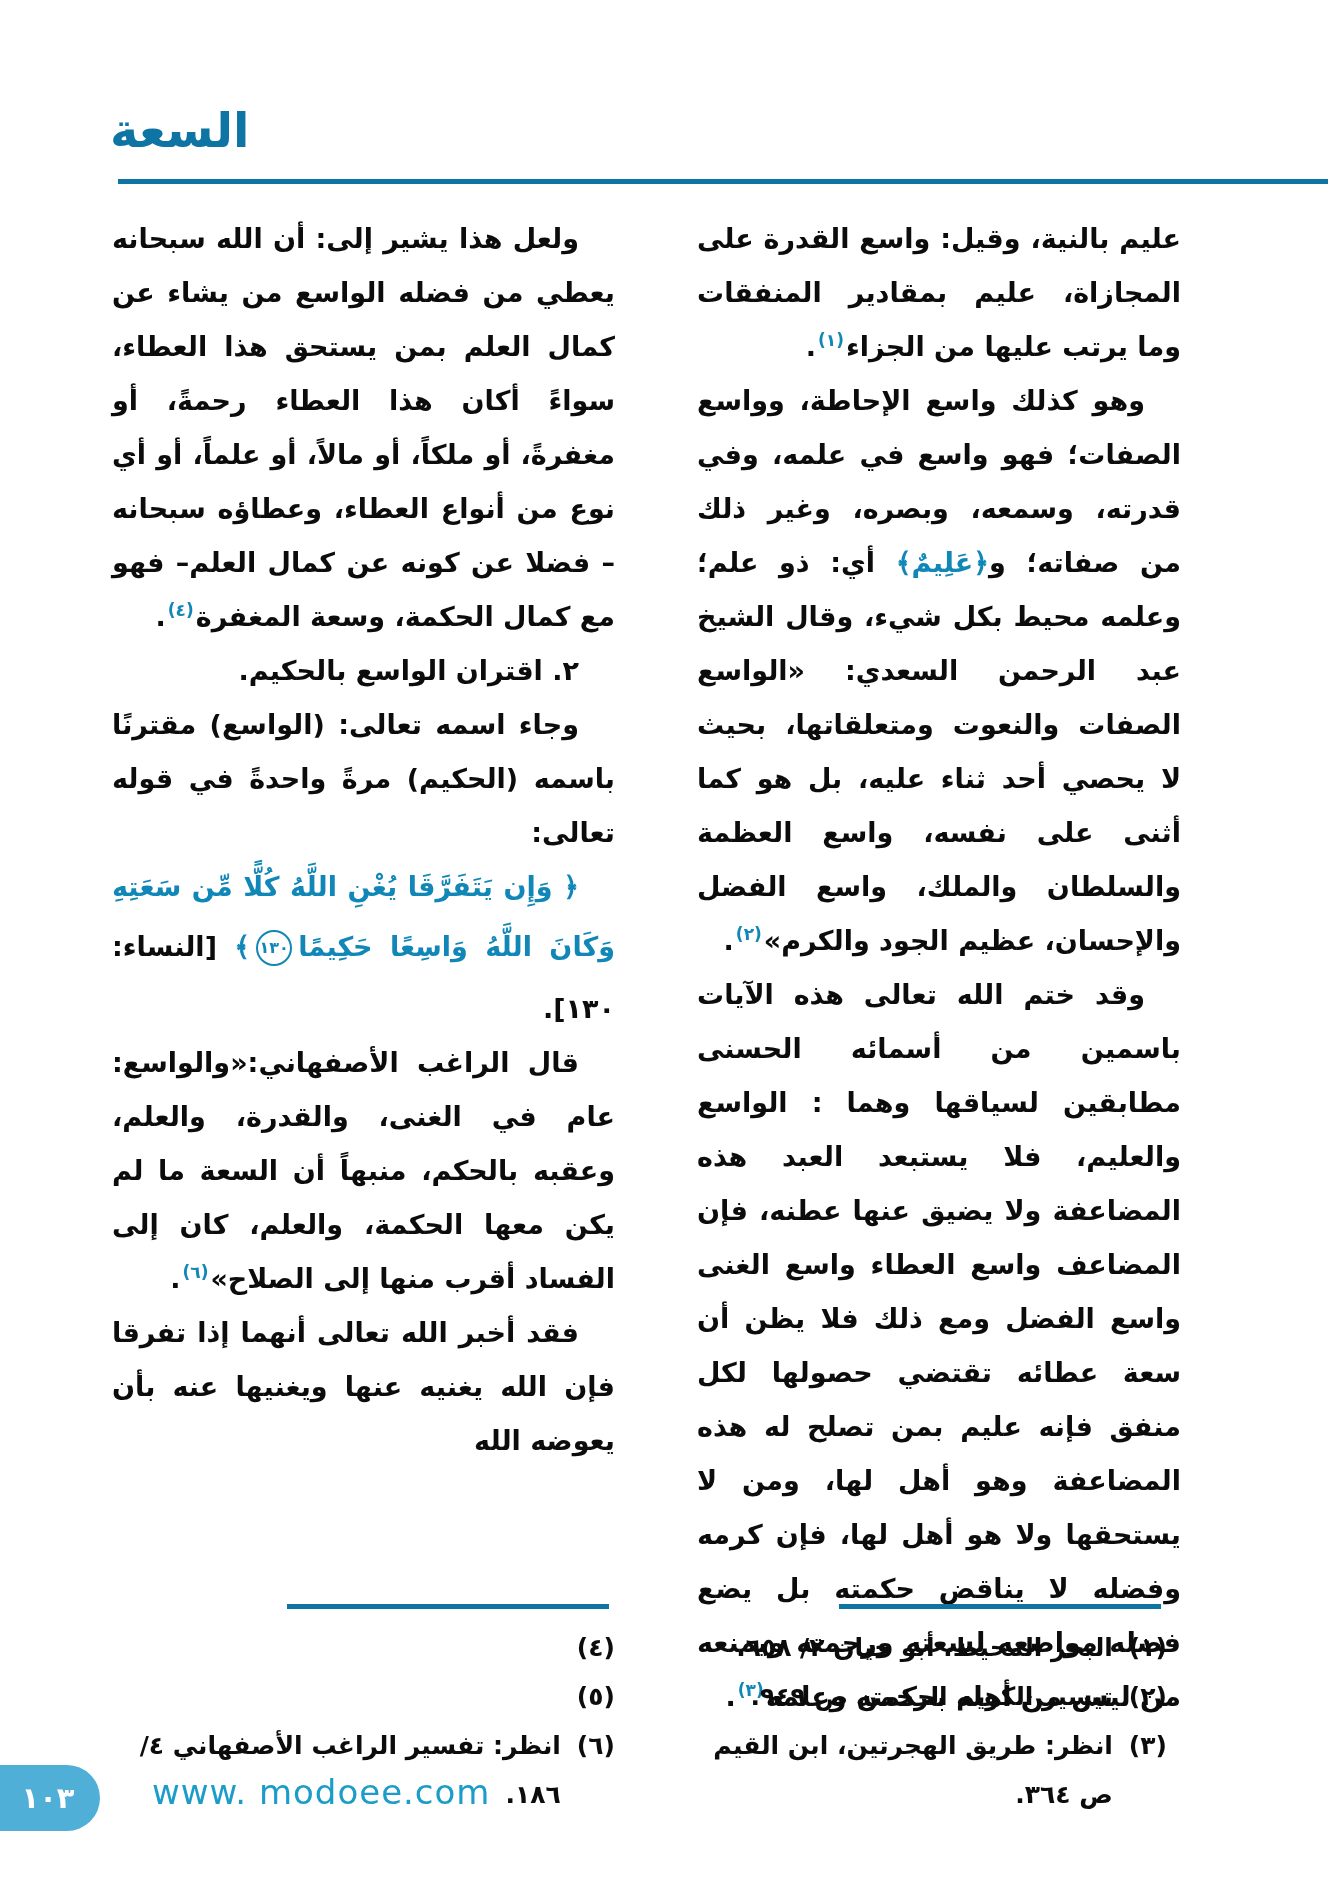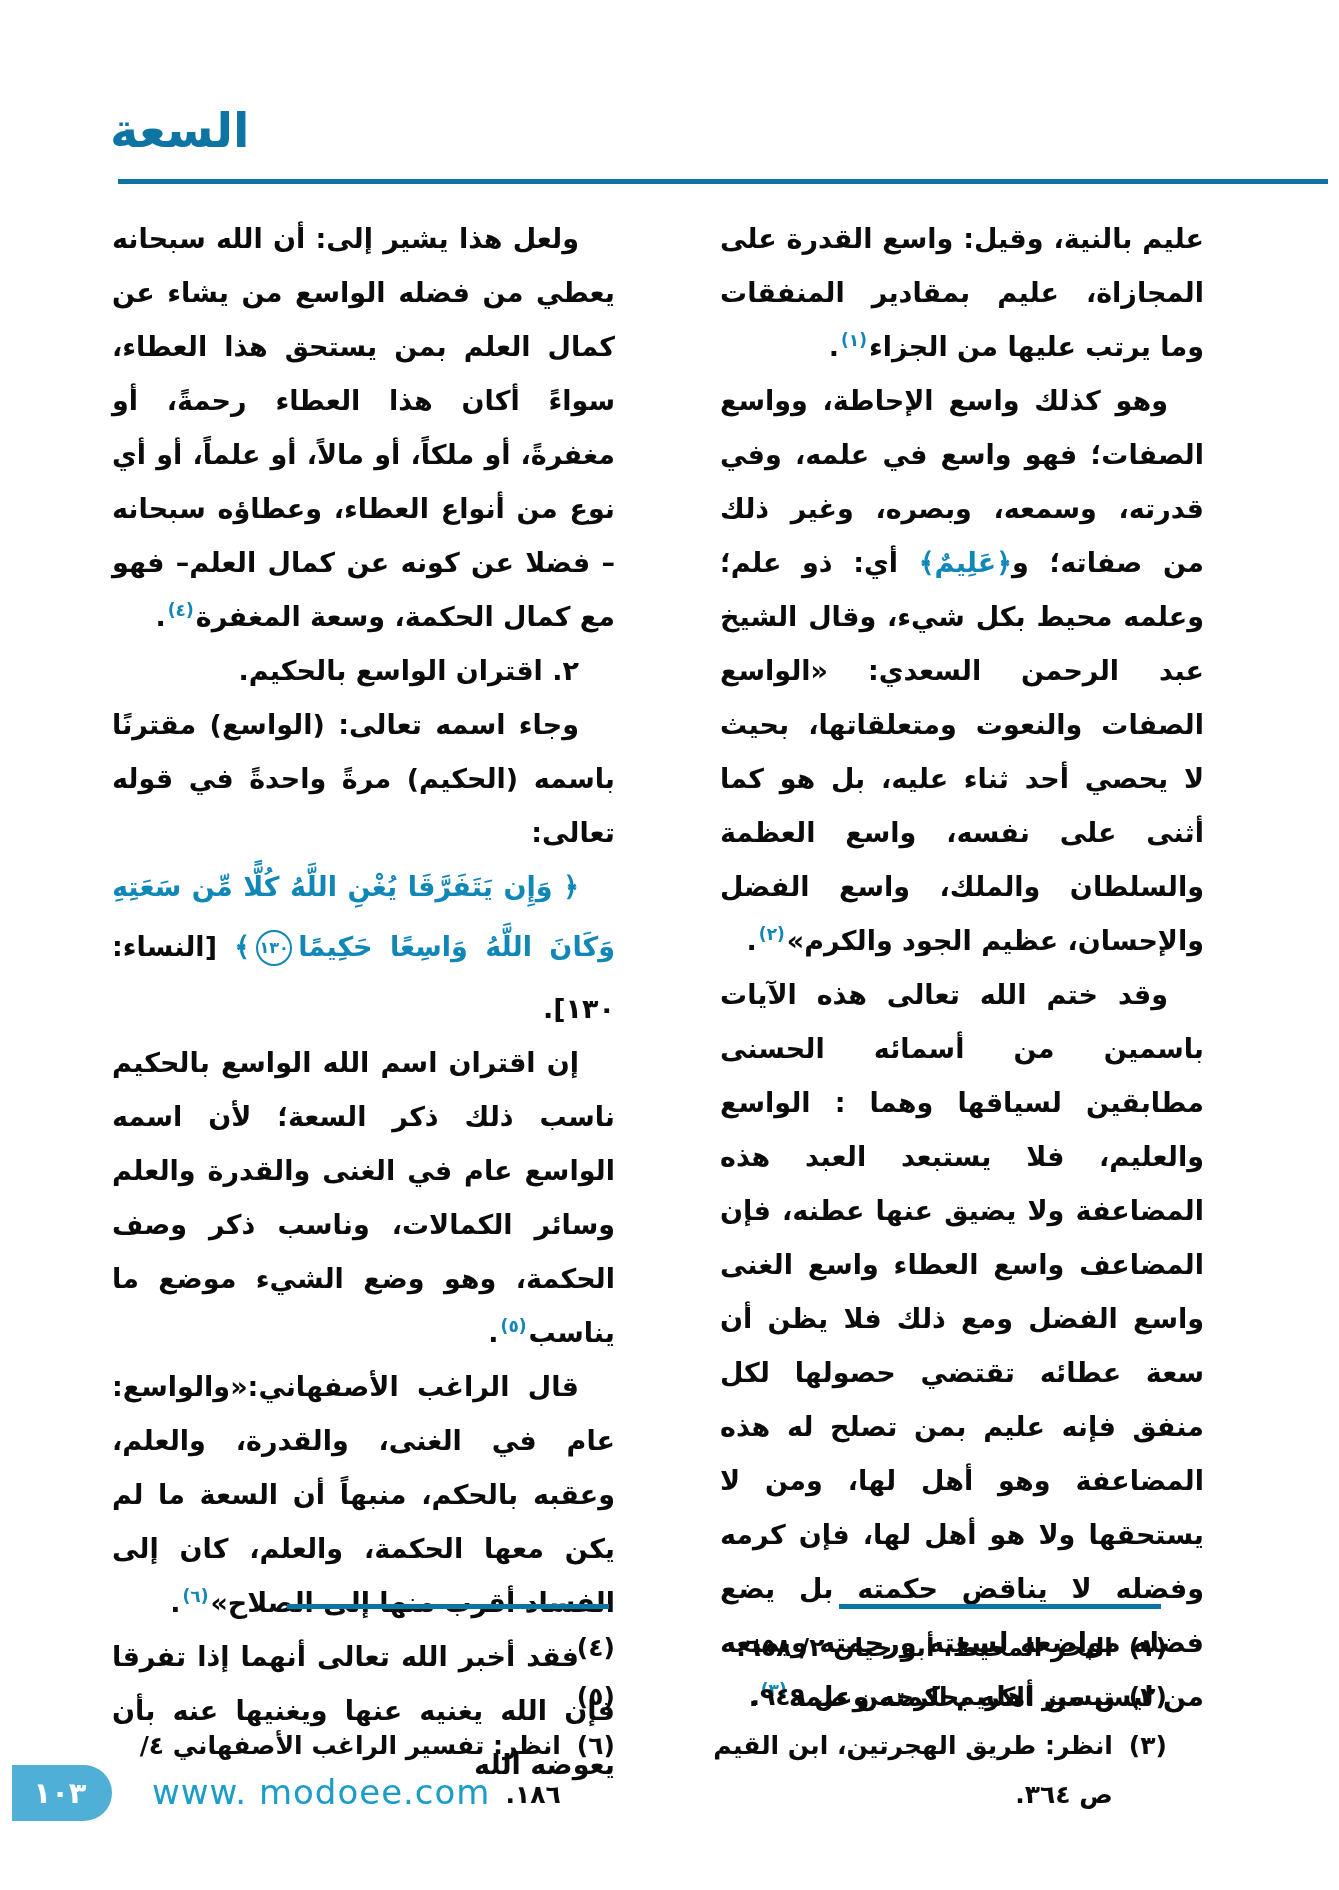--- a/index.html
+++ b/index.html
@@ -28,21 +28,21 @@
   .rule{
     position:absolute;left:118px;top:179px;width:1210px;height:5px;
     background:var(--accent);
   }
   .col{
     position:absolute;top:212px;
     direction:rtl;text-align:justify;
     font-size:27px;font-weight:bold;line-height:54px;
     color:var(--ink);
   }
-  .col-right{left:720px;width:484px;}
+  .col-right{left:697px;width:484px;}
   .col-left{left:112px;width:503px;}
   .col p{margin:0;text-indent:36px;}
   .col p.cont{text-indent:0;}
   .quran{color:var(--quran);}
   sup.ref{
     color:var(--quran);
     font-size:17px;font-weight:bold;
     vertical-align:super;line-height:0;
     margin:0 2px;
   }
@@ -61,26 +61,26 @@
   .fnblock-right{left:683px;width:484px;}
   .fnblock-left{left:112px;width:503px;}
   .fnsep{
     height:5px;width:322px;background:var(--accent);
     margin-left:auto;margin-right:6px;margin-bottom:14px;
   }
   .fn{display:flex;gap:16px;align-items:baseline;}
   .fn-num{flex:0 0 auto;}
   .fn-text{flex:1 1 auto;}
   .badge{
-    position:absolute;left:0;top:1765px;width:100px;height:56px;
+    position:absolute;left:0;top:1765px;width:100px;height:66px;
     background:var(--badge);
     border-radius:0 33px 33px 0;
     color:#ffffff;font-size:29px;font-weight:bold;letter-spacing:8px;
     display:flex;align-items:center;justify-content:center;
-    direction:rtl;padding-right:4px;margin-left:12px;
+    direction:rtl;padding-right:4px;
   }
   .website{
     position:absolute;left:152px;top:1772px;
     font-size:34px;color:var(--website);
     font-weight:normal;letter-spacing:1px;
   }
 </style>
 </head>
 <body>
 
@@ -101,21 +101,20 @@
     <p><span>ولعل هذا يشير إلى: أن الله سبحانه يعطي من فضله الواسع من يشاء عن كمال العلم بمن يستحق هذا العطاء، سواءً أكان هذا العطاء رحمةً، أو مغفرةً، أو ملكاً، أو مالاً، أو علماً، أو أي نوع من أنواع العطاء، وعطاؤه سبحانه – فضلا عن كونه عن كمال العلم– فهو مع كمال الحكمة، وسعة المغفرة</span><sup class="ref">(٤)</sup><span>.</span></p>
 
     <p class="heading">٢. اقتران الواسع بالحكيم.</p>
 
     <p>وجاء اسمه تعالى: (الواسع) مقترنًا باسمه (الحكيم) مرةً واحدةً في قوله تعالى:</p>
 
     <p><span class="quran">﴿ </span><span class="quran">وَإِن يَتَفَرَّقَا يُغْنِ اللَّهُ كُلًّا مِّن سَعَتِهِ وَكَانَ اللَّهُ وَاسِعًا حَكِيمًا</span><span class="ayah-num">
           <span>١٣٠</span>
         </span><span class="quran">﴾</span><span> [النساء: ١٣٠].</span></p>
 
-    <p><span>إن اقتران اسم الله الواسع بالحكيم ناسب ذلك ذكر السعة؛ لأن اسمه الواسع عام في الغنى والقدرة والعلم وسائر الكمالات، وناسب ذكر وصف الحكمة، وهو وضع الشيء موضع ما يناسب</span><sup class="ref">(٥)</sup><span>.</span></p>
 
     <p><span>قال الراغب الأصفهاني:«والواسع: عام في الغنى، والقدرة، والعلم، وعقبه بالحكم، منبهاً أن السعة ما لم يكن معها الحكمة، والعلم، كان إلى الفساد أقرب منها إلى الصلاح»</span><sup class="ref">(٦)</sup><span>.</span></p>
 
     <p>فقد أخبر الله تعالى أنهما إذا تفرقا فإن الله يغنيه عنها ويغنيها عنه بأن يعوضه الله</p>
   </div>
 
   <div class="fnblock fnblock-right">
     <div class="fnsep"></div>
     <div class="fn">
       <span class="fn-num">(١)</span>

